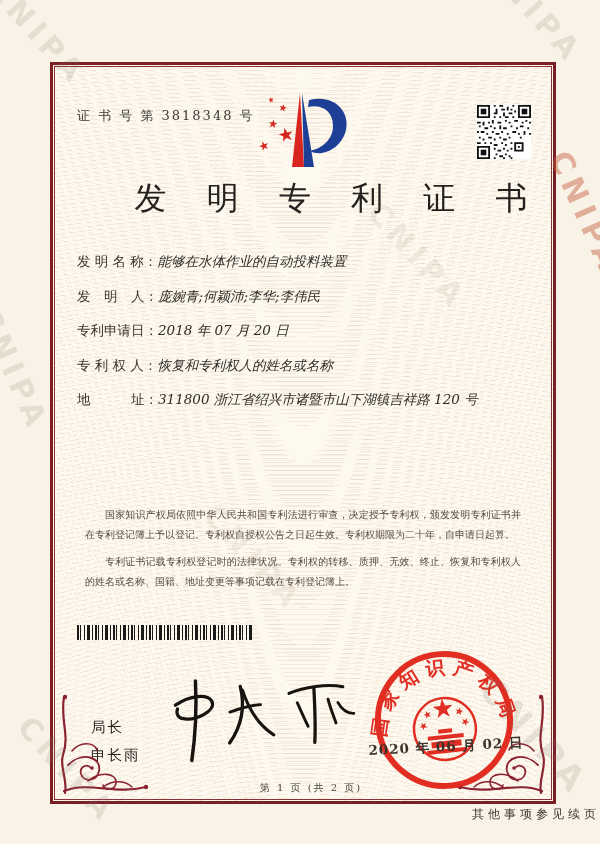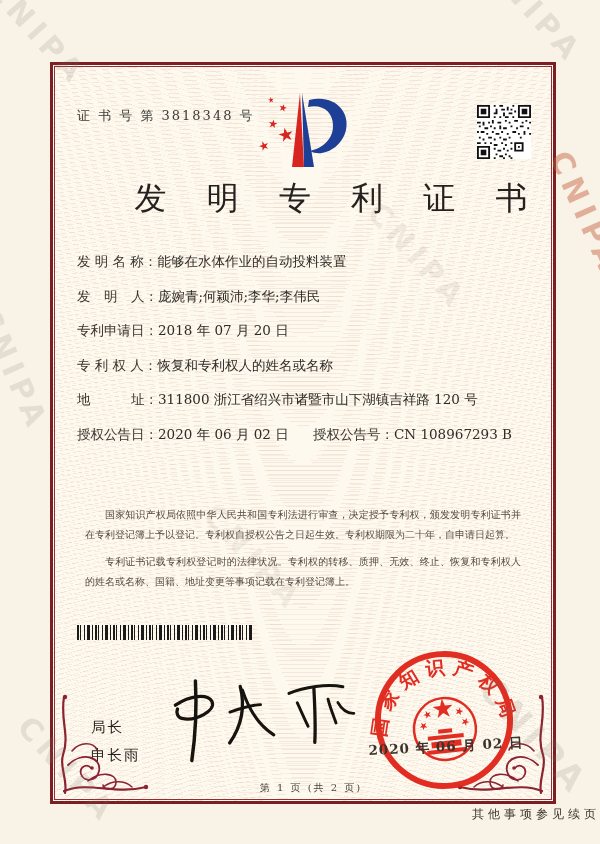--- a/index.html
+++ b/index.html
@@ -31,21 +31,21 @@
 
   .cert-no{position:absolute;left:24px;top:42px;font-size:13px;letter-spacing:2px;color:#3c3a36;}
   .logo{position:absolute;left:200px;top:20px;width:100px;height:90px;}
   .qr{position:absolute;left:424px;top:40px;width:54px;height:54px;}
   .title{position:absolute;left:0;top:112px;width:100%;text-align:center;
          font-size:32px;font-weight:normal;letter-spacing:15px;text-indent:15px;color:#25211e;margin-left:28px;}
 
   .fields{position:absolute;left:24px;top:186px;width:452px;}
   .row{position:relative;font-size:13.5px;line-height:20px;margin-bottom:14.5px;color:#35322c;white-space:nowrap;}
   .lbl{color:#3a362f;}
-  .val{color:#2f2c27;}
+  .val{color:#2f2c27;font-style:italic;}
   .grant-right{position:absolute;left:236px;top:0;}
 
   .paras{position:absolute;left:24px;top:432px;width:452px;color:#564a42;}
   .paras p{margin:8px;font-size:10px;line-height:19.5px;text-align:justify;text-indent:2em;}
 
   .barcode{position:absolute;left:24px;top:560px;width:176px;height:15px;
     background:repeating-linear-gradient(90deg,
       #1a1a1a 0 2px, transparent 2px 3px,
       #1a1a1a 3px 4px, transparent 4px 7px,
       #1a1a1a 7px 8px, transparent 8px 10px,
@@ -146,26 +146,20 @@
           <span class="lbl">发　明　人：</span><span class="val">庞婉青;何颖沛;李华;李伟民</span>
         </div>
         <div class="row">
           <span class="lbl">专利申请日：</span><span class="val">2018 年 07 月 20 日</span>
         </div>
         <div class="row">
           <span class="lbl">专 利 权 人：</span><span class="val">恢复和专利权人的姓名或名称</span>
         </div>
         <div class="row">
           <span class="lbl">地　　　址：</span><span class="val">311800 浙江省绍兴市诸暨市山下湖镇吉祥路 120 号</span>
-        </div>
-        <div class="row">
-          <span class="lbl">授权公告日：</span><span class="val">2020 年 06 月 02 日</span>
-          <span class="grant-right">
-            <span class="lbl">授权公告号：</span><span class="val">CN 108967293 B</span>
-          </span>
         </div>
       </div>
 
       <div class="paras">
         <p>国家知识产权局依照中华人民共和国专利法进行审查，决定授予专利权，颁发发明专利证书并在专利登记簿上予以登记。专利权自授权公告之日起生效。专利权期限为二十年，自申请日起算。</p>
         <p>专利证书记载专利权登记时的法律状况。专利权的转移、质押、无效、终止、恢复和专利权人的姓名或名称、国籍、地址变更等事项记载在专利登记簿上。</p>
       </div>
 
       <div class="barcode"></div>
 

